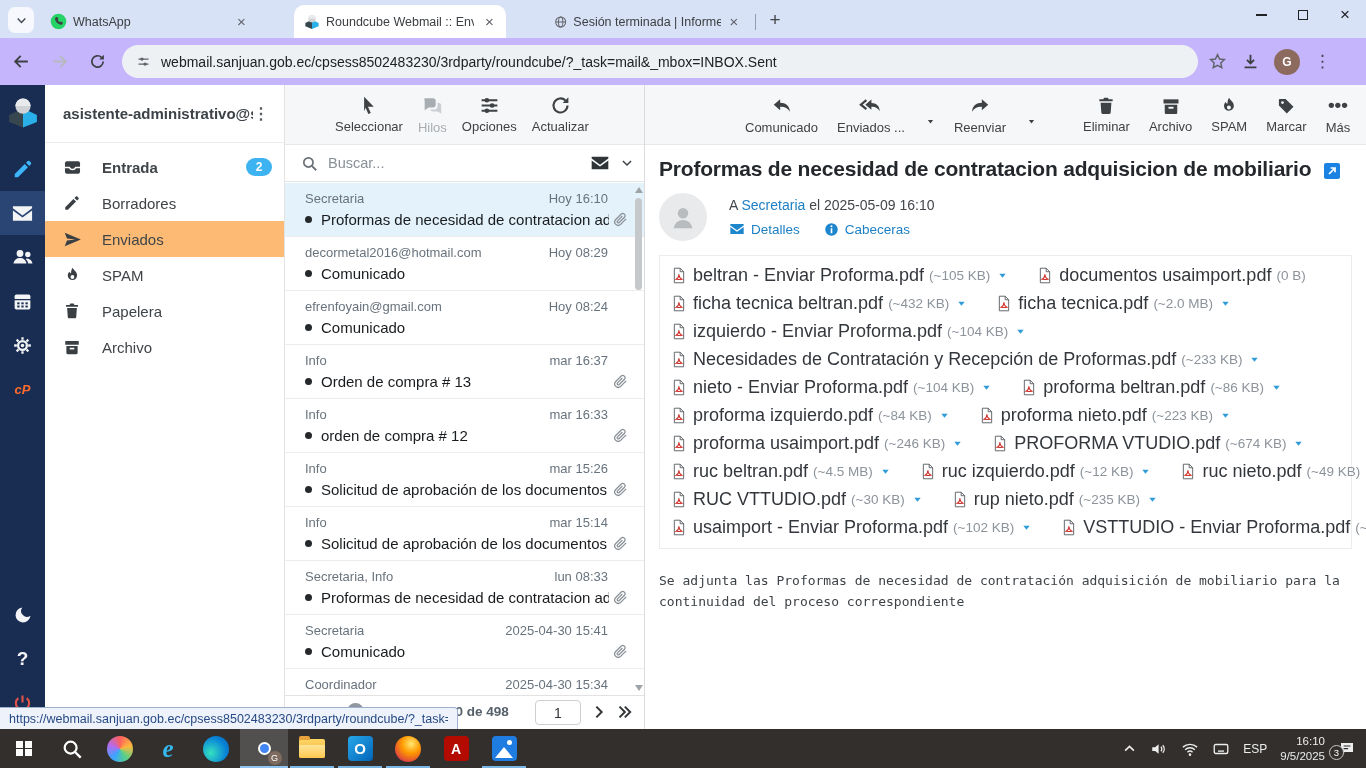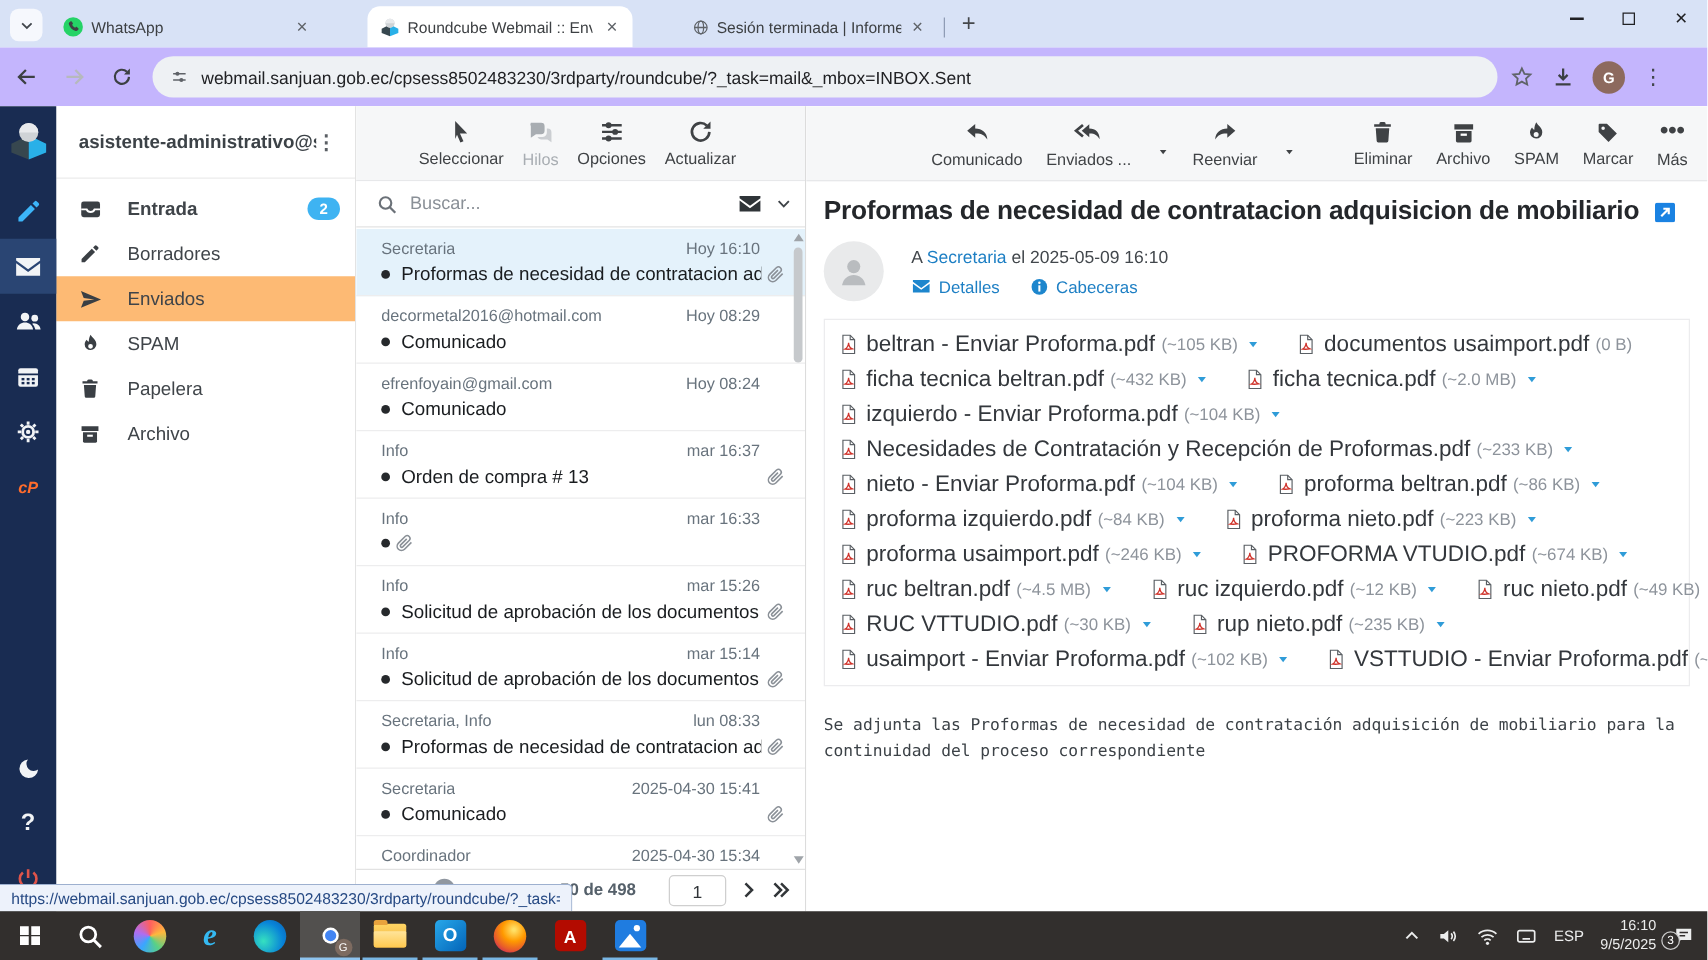--- a/index.html
+++ b/index.html
@@ -611,20 +611,21 @@
             </svg>
           </div>
       </div>
       <div class="mrow">
         <div class="ml1">
             <span class="msender">Info</span>
             <span class="mdate">mar 16:33</span>
           </div>
         <div class="ml2">
             <span class="mdot"></span>
+            <span class="msubj">orden de compra # 12</span>
             <svg class="ic mclip" width="15" height="15">
               <use href="#i-clip"></use>
             </svg>
           </div>
       </div>
       <div class="mrow">
         <div class="ml1">
             <span class="msender">Info</span>
             <span class="mdate">mar 15:26</span>
           </div>

